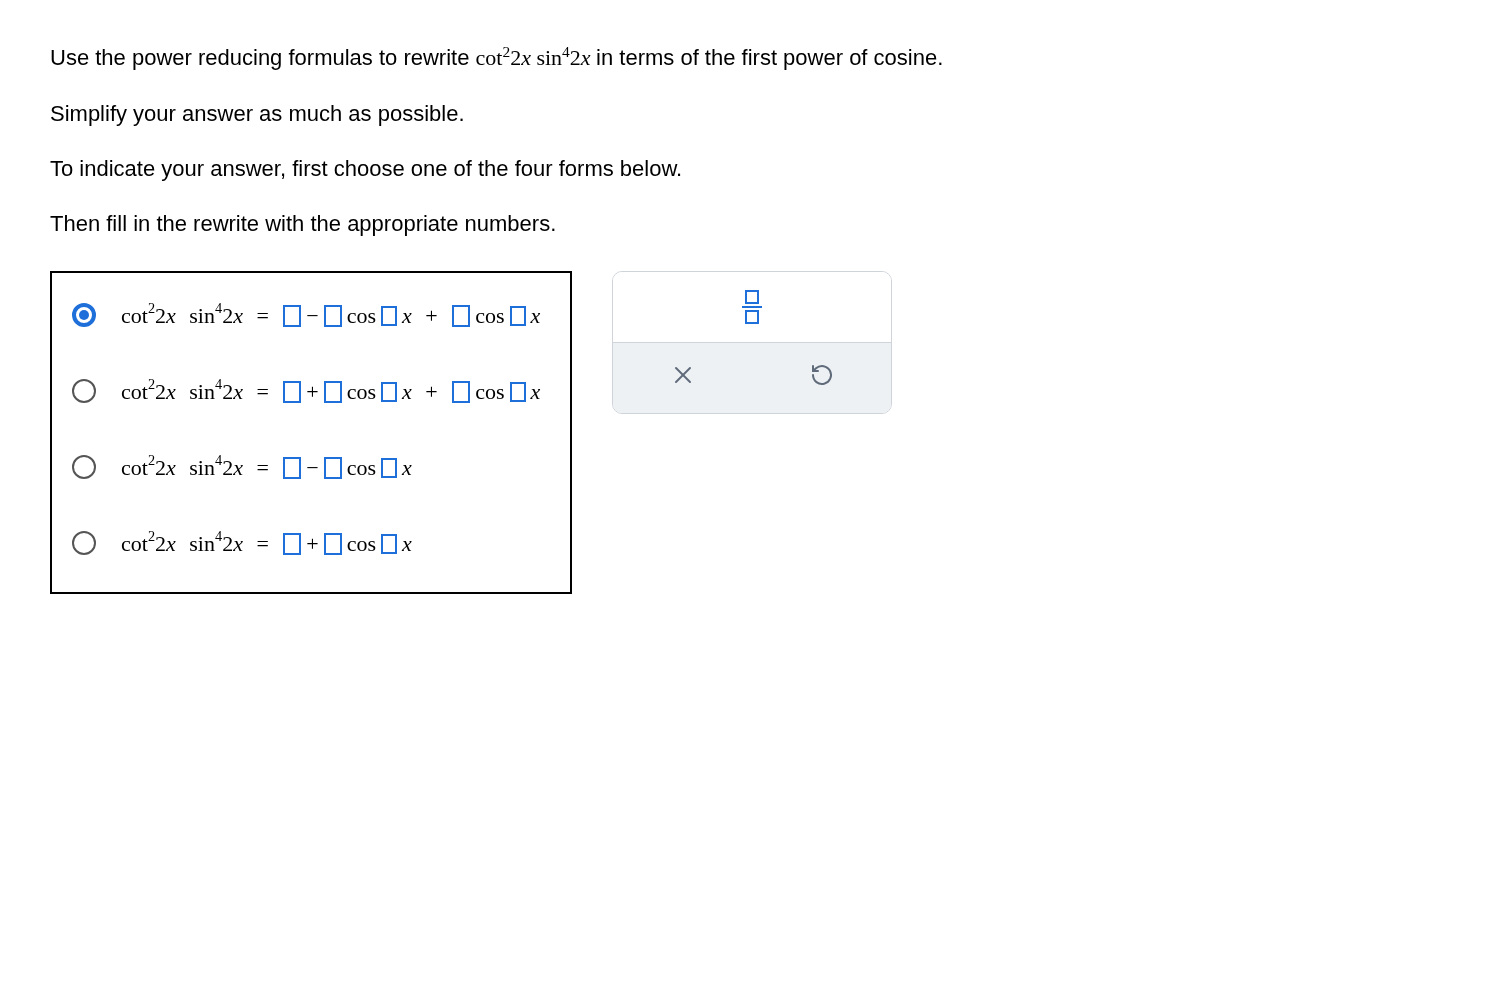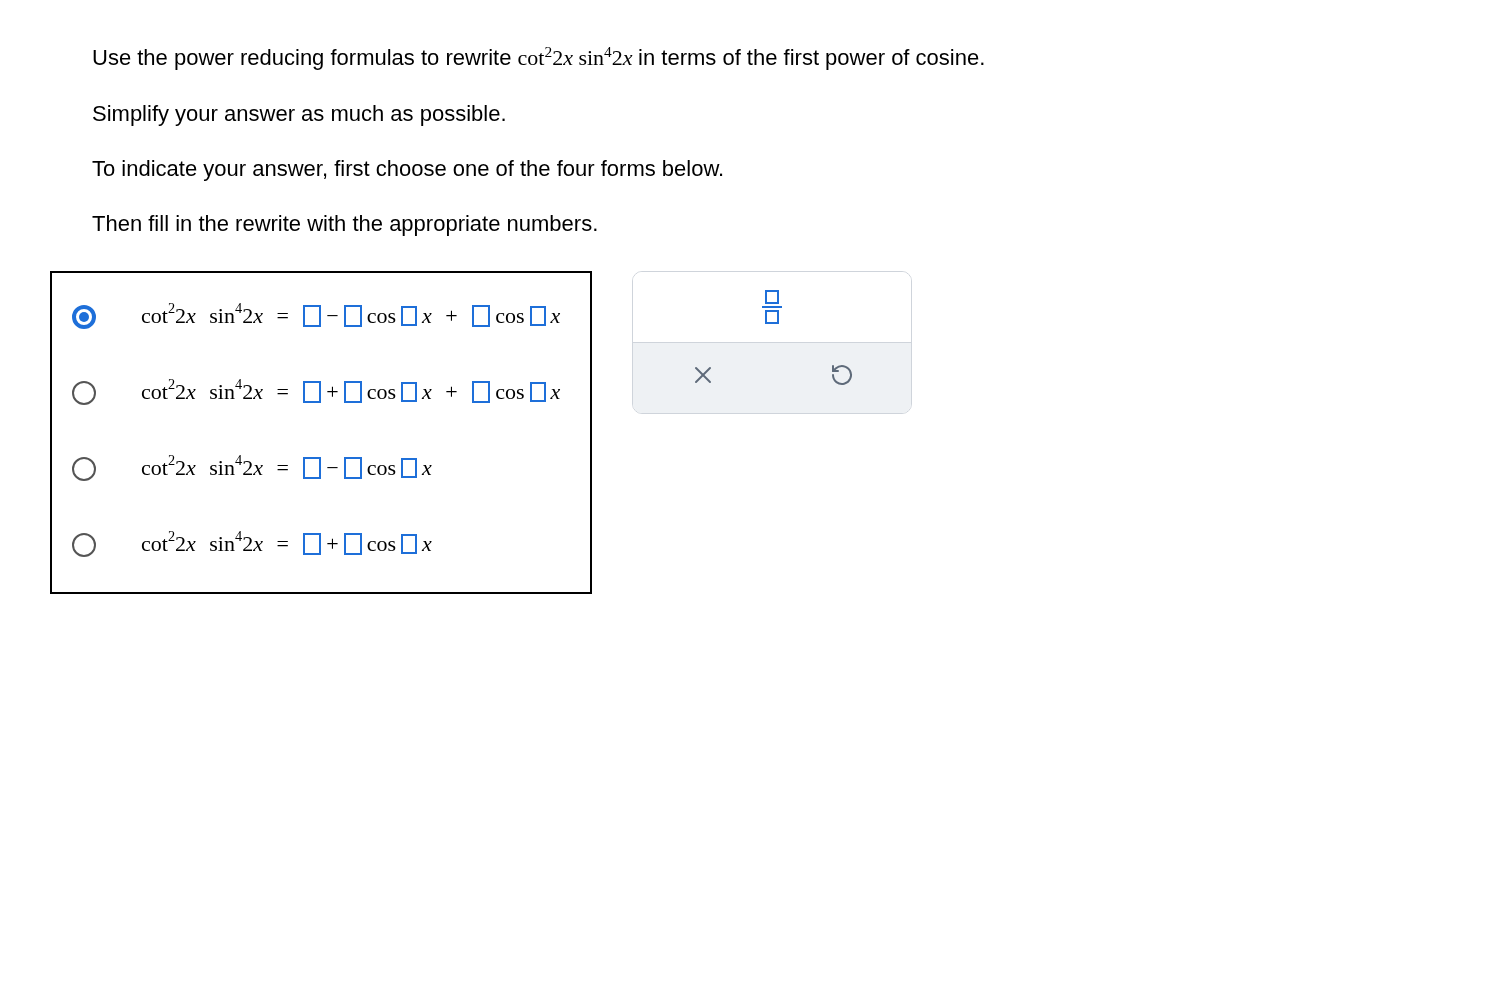--- a/index.html
+++ b/index.html
@@ -9,21 +9,20 @@
       font-family: Arial, Helvetica, sans-serif;
       margin: 0;
       padding: 40px 50px;
       background: #fff;
       color: #000;
       font-size: 22px;
     }
     .question-text {
       line-height: 1.6;
       margin-bottom: 20px;
-      margin-left: 42px;
     }
     .math-expr {
       font-family: 'Times New Roman', Times, serif;
     }
     .math-expr .var-x {
       font-style: italic;
     }
     .math-expr sup {
       font-size: 0.7em;
       font-style: normal;
@@ -34,23 +33,22 @@
       align-items: flex-start;
       margin-top: 30px;
     }
     .options-box {
       border: 2px solid #000;
       padding: 30px 30px 35px 20px;
       flex: 0 0 auto;
     }
     .option-row {
       display: flex;
-      align-items: flex-end;
+      align-items: flex-start;
       margin-bottom: 50px;
-      gap: 20px;
     }
     .option-row:last-child {
       margin-bottom: 0;
     }
     .radio {
       width: 24px;
       height: 24px;
       border: 2px solid #555;
       border-radius: 50%;
       margin-right: 25px;

